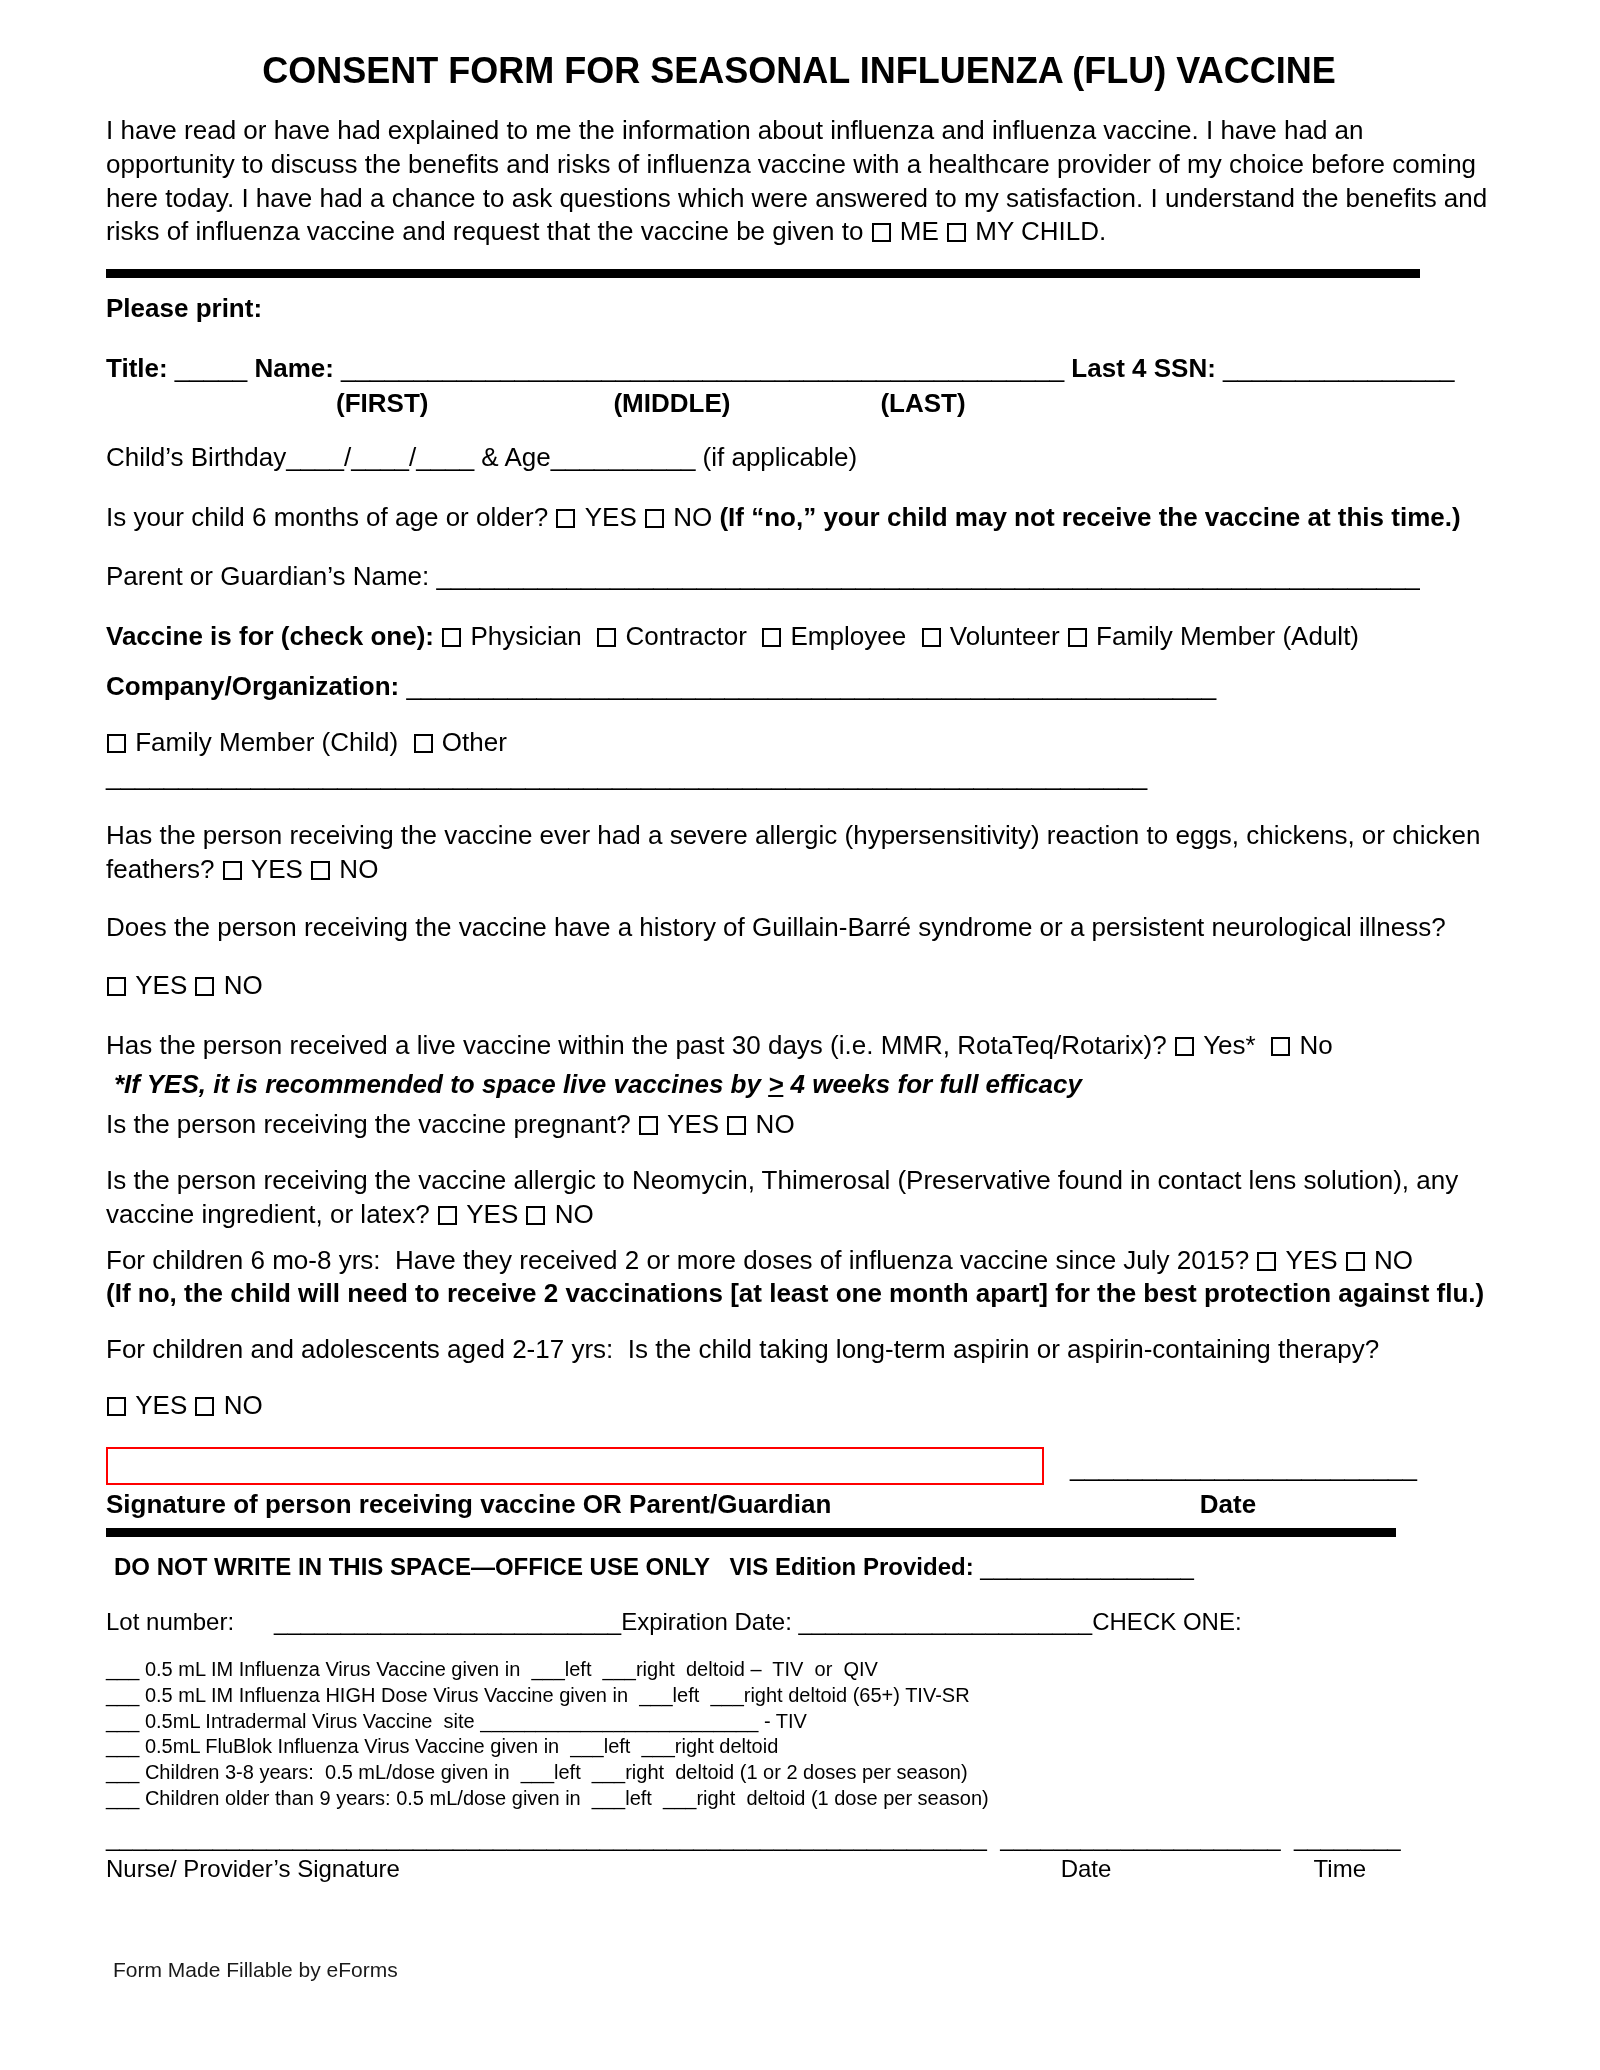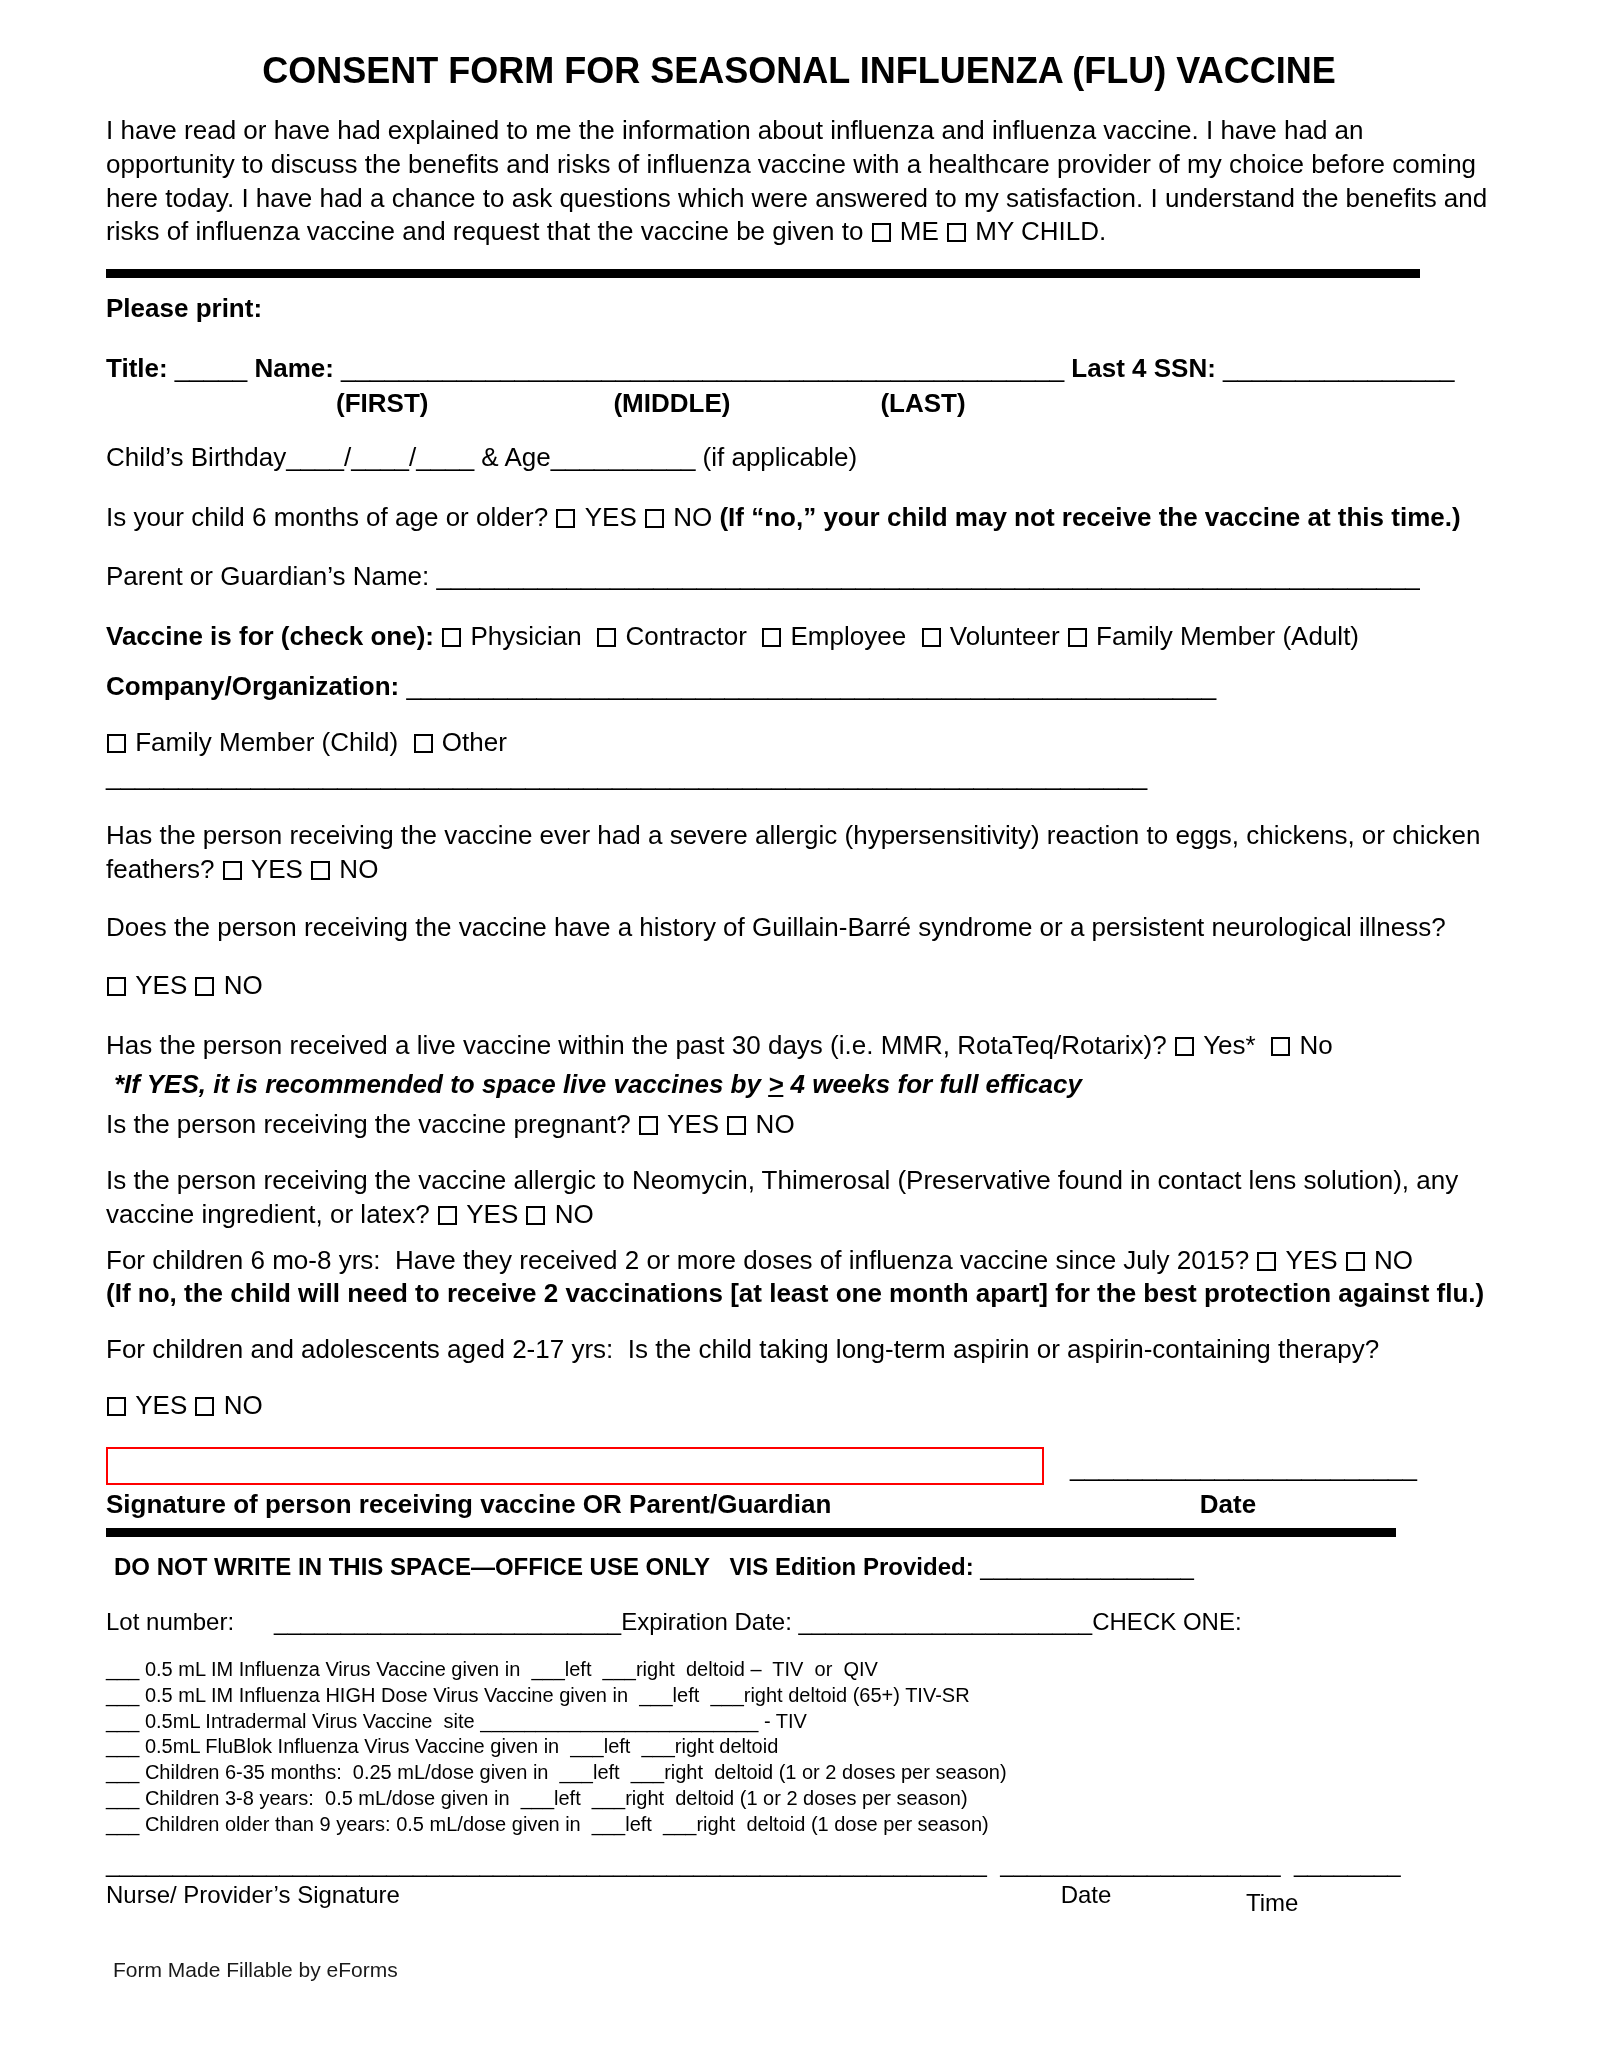--- a/index.html
+++ b/index.html
@@ -40,21 +40,21 @@
   .sig-box { width:938px; height:38px; border:2px solid #ff0000; background:#fff; }
   .sig-date-blank { margin-left:26px; font-size:26px; }
   .sig-labels { display:flex; margin-top:4px; font-size:26px; font-weight:bold; }
   .sig-labels .l1 { width:938px; }
   .sig-labels .l2 { width:316px; margin-left:26px; text-align:center; }
   .office .line { font-size:24px; line-height:1.3; }
   .opt-list .opt { font-size:20px; line-height:1.29; white-space:pre-wrap; }
   .prov-labels { display:flex; font-size:24px; margin-top:2px; }
   .prov-labels .p1 { width:850px; }
   .prov-labels .p2 { width:260px; text-align:center; }
-  .prov-labels .p3 { width:120px; margin-left:30px; text-align:left;margin-top:8px; }
+  .prov-labels .p3 { width:120px; margin-left:30px; text-align:right; }
   .footer { position:absolute; left:113px; top:1958px; font-size:21px; color:#1a1a1a; }.mt6{margin-top:6px}.mt8{margin-top:8px}
   .mt10{margin-top:10px}.mt14{margin-top:14px}.mt16{margin-top:16px}.mt18{margin-top:12px}
   .mt20{margin-top:20px}.mt22{margin-top:22px}.mt24{margin-top:24px}.mt26{margin-top:26px}
 </style>
 </head>
 <body>
 
 <div class="page">
 
   <h1 class="title">CONSENT FORM FOR SEASONAL INFLUENZA (FLU) VACCINE</h1>
@@ -122,21 +122,20 @@
 
     <div class="line mt14 indent"><span class="b">DO NOT WRITE IN THIS SPACE—OFFICE USE ONLY   </span><span class="b">VIS Edition Provided: </span><span>________________</span></div>
 
     <div class="line mt24"><span>Lot number:      __________________________</span><span>Expiration Date: ______________________</span><span>CHECK ONE:</span></div>
 
     <div class="opt-list mt20">
         <div class="opt">___ 0.5 mL IM Influenza Virus Vaccine given in  ___left  ___right  deltoid –  TIV  or  QIV</div>
         <div class="opt">___ 0.5 mL IM Influenza HIGH Dose Virus Vaccine given in  ___left  ___right deltoid (65+) TIV-SR</div>
         <div class="opt">___ 0.5mL Intradermal Virus Vaccine  site _________________________ - TIV</div>
         <div class="opt">___ 0.5mL FluBlok Influenza Virus Vaccine given in  ___left  ___right deltoid</div>
-        <div class="opt">___ Children 6-35 months:  0.25 mL/dose given in  ___left  ___right  deltoid (1 or 2 doses per season)</div>
         <div class="opt">___ Children 3-8 years:  0.5 mL/dose given in  ___left  ___right  deltoid (1 or 2 doses per season)</div>
         <div class="opt">___ Children older than 9 years: 0.5 mL/dose given in  ___left  ___right  deltoid (1 dose per season)</div>
       </div>
 
     <div class="line mt10">__________________________________________________________________  _____________________  ________</div>
 
     <div class="prov-labels">
       <span class="p1">Nurse/ Provider’s Signature</span>
       <span class="p2">Date</span>
       <span class="p3">Time</span>

